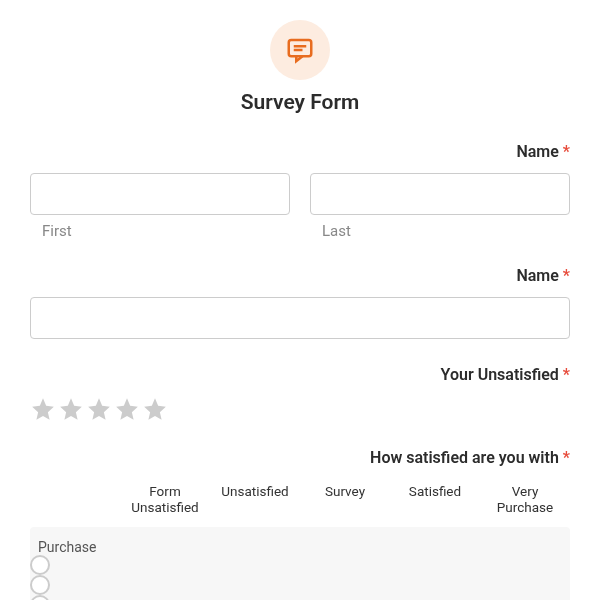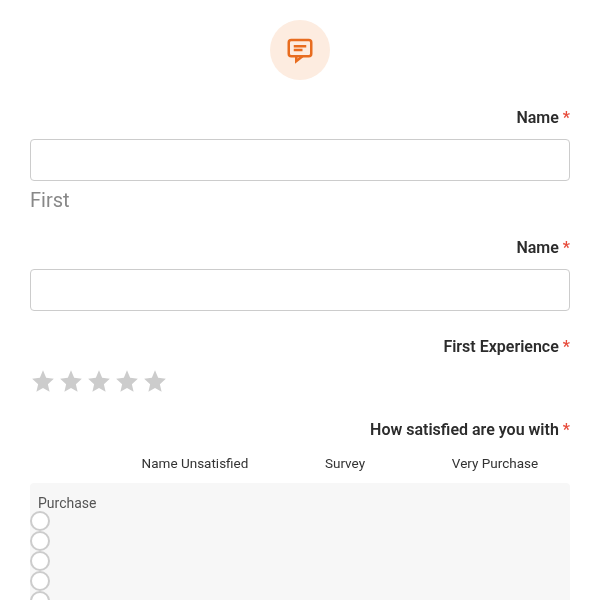--- a/index.html
+++ b/index.html
@@ -28,21 +28,21 @@
     .row { display: flex; gap: 20px; }
     .col { flex: 1; }
     input[type="text"], input[type="email"] {
       width: 100%;
       padding: 11px 10px;
       border: 1px solid #ccc;
       border-radius: 4px;
       font-size: 15px;
       font-family: inherit;
     }
-    .sublabel { font-size: 20px; color: #888; margin-top: 7px; }
+    .sublabel { font-size: 15px; color: #888; margin-top: 7px; margin-left: 12px; }
     .stars { display: flex; gap: 2px; margin-bottom: 10px; }
     .star { width: 26px; height: 26px; fill: #ccc; cursor: pointer; }
     .hint { font-size: 14px; color: #888; margin-top: 8px; }
     .matrix { margin-top: 16px; }
     .matrix-header { display: flex; margin-bottom: 12px; }
     .matrix-label { width: 90px; flex-shrink: 0; }
     .matrix-col { flex: 1; text-align: center; font-size: 13.5px; color: #333; padding: 0 2px; }
     .matrix-row { display: flex; align-items: flex-start; background: #f7f7f7; padding: 12px 0; border-radius: 4px; flex-direction: column; }
     .matrix-row-label { width: 90px; flex-shrink: 0; font-size: 14px; color: #555; padding-left: 8px; }
     .matrix-cell { flex: 1; display: flex; justify-content: center; }
@@ -60,46 +60,51 @@
 <div class="container">
   <div class="header">
     <div class="icon-circle">
       <svg viewBox="0 0 24 24">
         <rect x="3" y="4" width="18" height="13" rx="2"></rect>
         <path d="M9 17 L9 21 L14 17"></path>
         <line x1="7" y1="9" x2="17" y2="9"></line>
         <line x1="7" y1="12" x2="14" y2="12"></line>
       </svg>
     </div>
+    <div class="title">Survey Form</div>
   </div>
 
   <div class="field">
     <label class="label">
       <span>Name</span>
       <span class="required">*</span>
     </label>
     <div class="row">
       <div class="col">
         <input type="text" style="">
         <div class="sublabel">First</div>
+      </div>
+      <div class="col">
+        <input type="text" style="">
+        <div class="sublabel">Last</div>
       </div>
     </div>
   </div>
 
   <div class="field">
     <label class="label">
       <span>Name</span>
       <span class="required">*</span>
     </label>
     <input type="email" style="">
   </div>
 
   <div class="field">
     <label class="label">
-      <span>First Experience</span>
+      <span>Your Unsatisfied</span>
       <span class="required">*</span>
     </label>
     <div class="stars">
       <svg class="star" viewBox="0 0 24 24">
           <path d="M12 2l2.9 6.9L22 10l-5.5 5 1.6 7L12 18.5 5.9 22l1.6-7L2 10l7.1-1.1z"></path>
         </svg>
       <svg class="star" viewBox="0 0 24 24">
           <path d="M12 2l2.9 6.9L22 10l-5.5 5 1.6 7L12 18.5 5.9 22l1.6-7L2 10l7.1-1.1z"></path>
         </svg>
       <svg class="star" viewBox="0 0 24 24">
@@ -115,22 +120,24 @@
   </div>
 
   <div class="field">
     <label class="label">
       <span>How satisfied are you with</span>
       <span class="required">*</span>
     </label>
     <div class="matrix">
       <div class="matrix-header">
         <div class="matrix-label"></div>
-        <div class="matrix-col">Name Unsatisfied</div>
+        <div class="matrix-col">Form Unsatisfied</div>
+        <div class="matrix-col">Unsatisfied</div>
         <div class="matrix-col">Survey</div>
+        <div class="matrix-col">Satisfied</div>
         <div class="matrix-col">Very Purchase</div>
       </div>
       <div class="matrix-row">
         <div class="matrix-row-label">Purchase</div>
         <div class="matrix-cell">
             <div class="radio-circle"></div>
           </div>
         <div class="matrix-cell">
             <div class="radio-circle"></div>
           </div>

